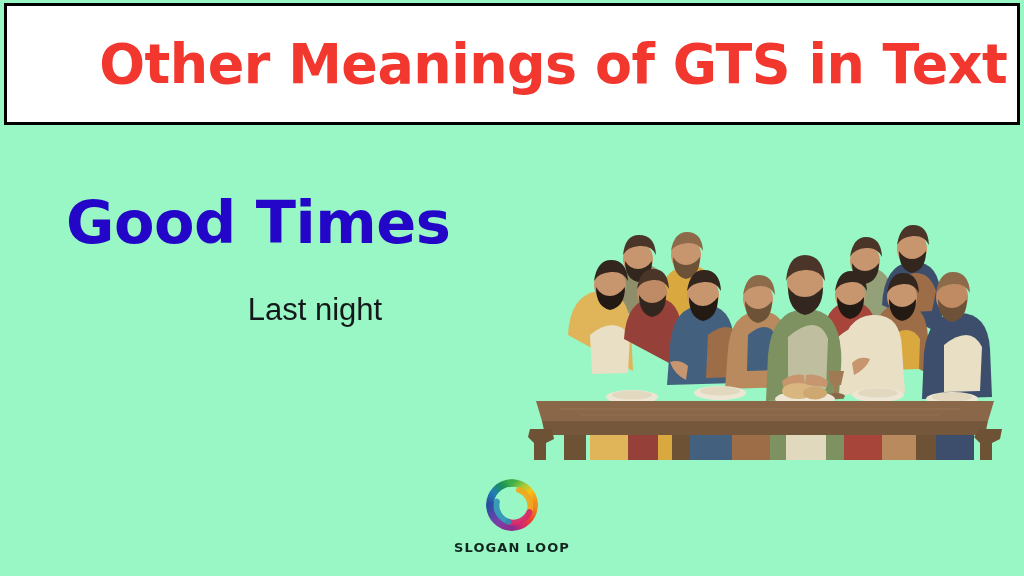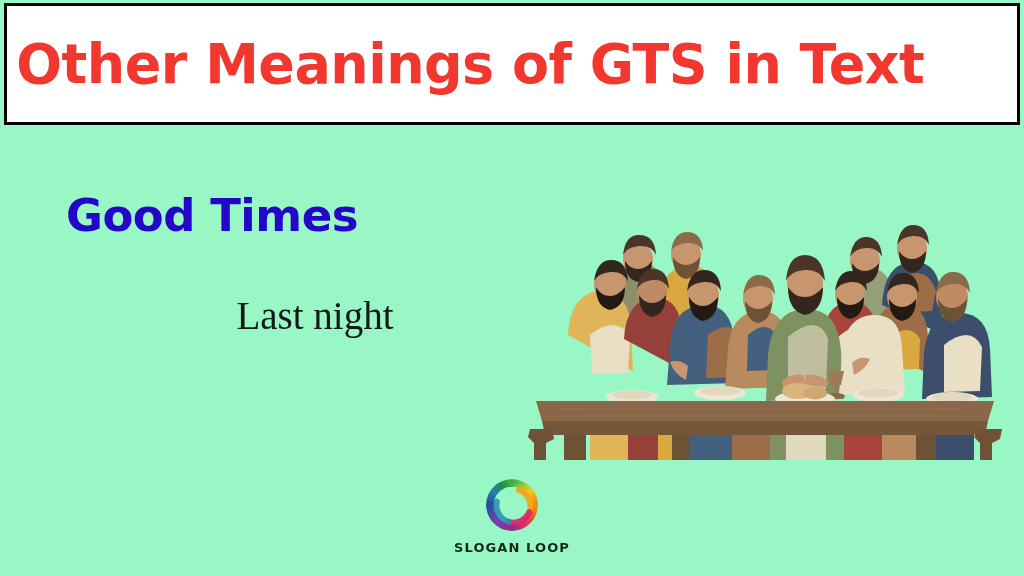--- a/index.html
+++ b/index.html
@@ -22,54 +22,54 @@
     position: absolute;
     left: 4px;
     top: 3px;
     width: 1016px;
     height: 122px;
     background: #ffffff;
     border: 3px solid #000000;
     box-sizing: border-box;
     display: flex;
     align-items: center;
-    justify-content: flex-start;
+    justify-content: flex-end;
   }
   #title-text {
     font-family: "DejaVu Sans", sans-serif;
     font-weight: bold;
     font-size: 55px;
     letter-spacing: -0.5px;
     color: #F2372E;
     white-space: nowrap;
     line-height: 1;
     transform: scaleX(0.98);
   }
 
   
   #heading-goodtimes {
     position: absolute;
     left: 66px;
     top: 193px;
     font-family: "DejaVu Sans", sans-serif;
     font-weight: bold;
-    font-size: 45px;
+    font-size: 59px;
     letter-spacing: -0.5px;
     color: #2306C8;
     line-height: 1;
     white-space: nowrap;
   }
   #example-message {
     position: absolute;
     left: 120px;
     top: 288px;
     width: 390px;
     text-align: center;
-    font-family: Liberation Serif, serif;
-    font-size: 39px;
+    font-family: Liberation Sans, sans-serif;
+    font-size: 31px;
     font-weight: normal;
     color: #14181a;
     line-height: 1.42;
   }
   #example-message .msg-line { display: block; }
 
   
   #illustration {
     position: absolute;
     left: 520px;

